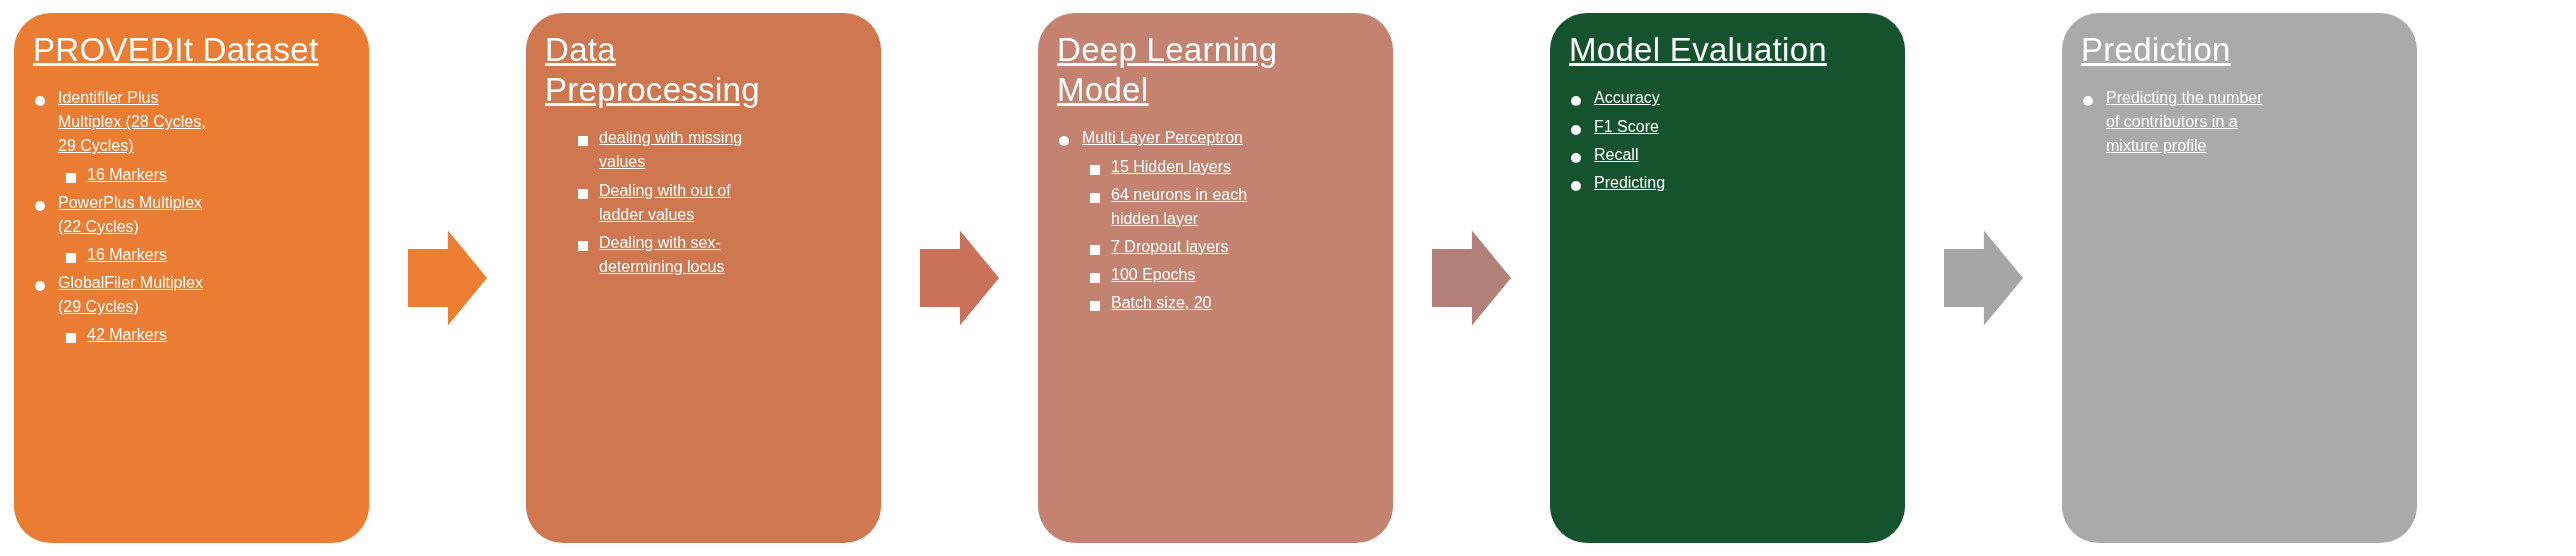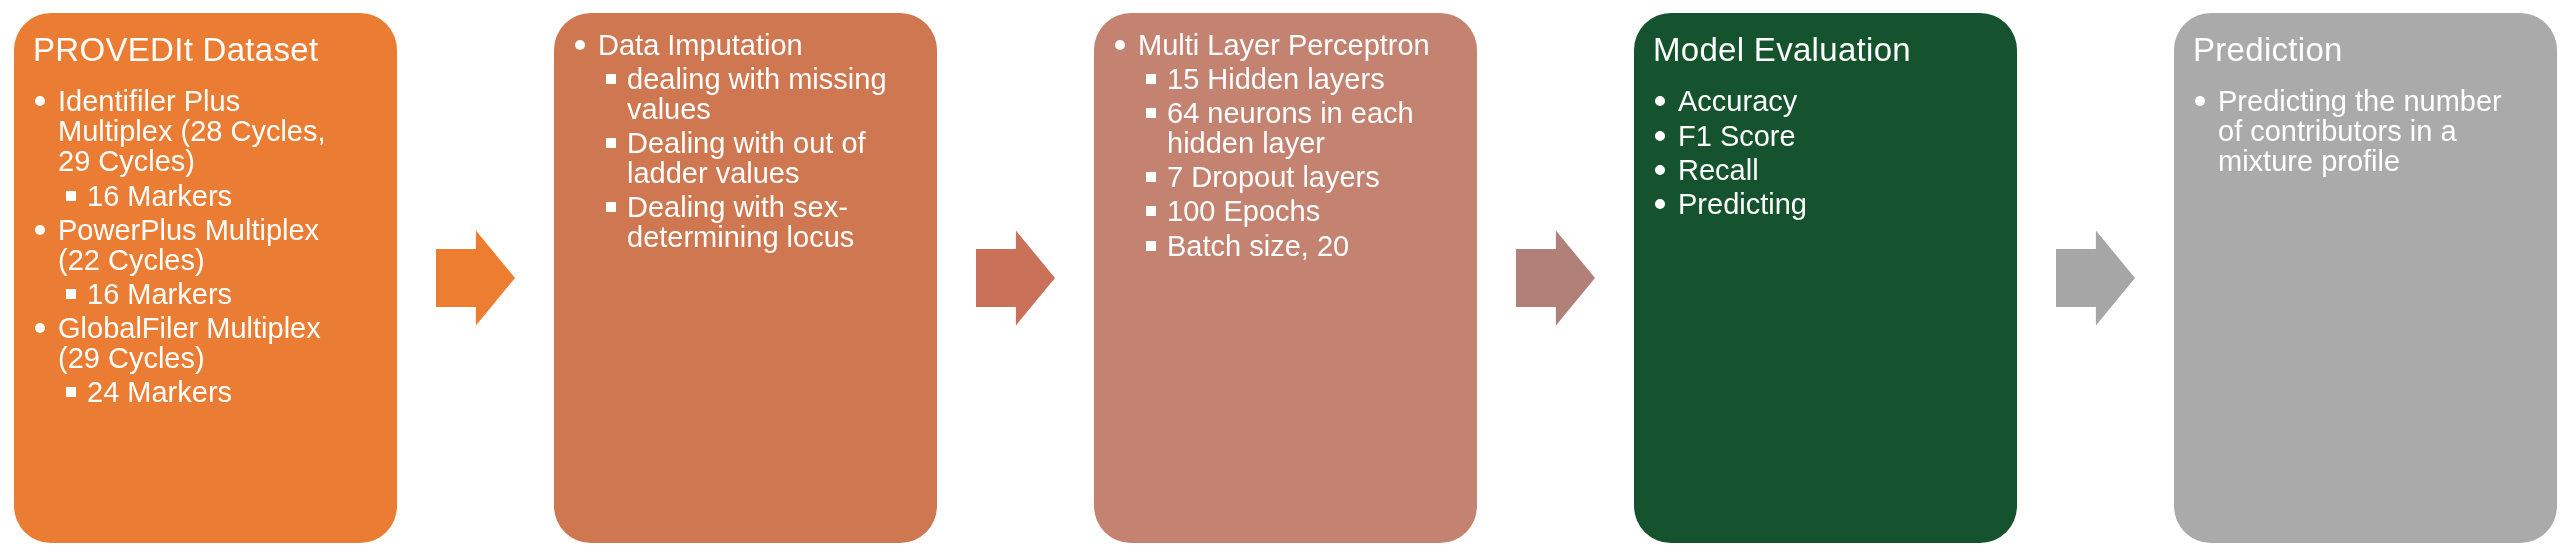--- a/index.html
+++ b/index.html
@@ -11,44 +11,45 @@
     background: #ffffff;
     display: flex;
     align-items: center;
     padding-left: 14px;
     box-sizing: border-box;
     font-family: "Liberation Sans", sans-serif;
     overflow: hidden;
   }
 
   .step {
-    width: 383px;
+    width: 355px;
     height: 530px;
     border-radius: 37px;
     color: #ffffff;
     padding: 16.7px 16.7px 16.7px 19px;
     box-sizing: border-box;
     flex: 0 0 auto;
+    text-decoration: underline;
   }
 
   .title {
     font-size: 33px;
     line-height: 40px;
     font-weight: 400;
     letter-spacing: 0.3px;
     margin: 0 0 16.7px 0;
     white-space: pre-line;
   }
 
   ul.items {
     list-style: none;
     margin: 0;
     padding: 0;
-    font-size: 29px;
-    line-height: 30px;
+    font-size: 16px;
+    line-height: 24px;
     font-weight: 400;
   }
 
   ul.items li {
     position: relative;
     white-space: pre-line;
     margin: 0 0 4.2px 0;
   }
 
   li.l1 { padding-left: 25px; }
@@ -87,41 +88,44 @@
     <ul class="items">
         <li class="l1"><span class="bullet"></span><span>Identifiler Plus
 Multiplex (28 Cycles,
 29 Cycles)</span></li>
         <li class="l2"><span class="bullet"></span><span>16 Markers</span></li>
         <li class="l1"><span class="bullet"></span><span>PowerPlus Multiplex
 (22 Cycles)</span></li>
         <li class="l2"><span class="bullet"></span><span>16 Markers</span></li>
         <li class="l1"><span class="bullet"></span><span>GlobalFiler Multiplex
 (29 Cycles)</span></li>
-        <li class="l2"><span class="bullet"></span><span>24 Markers</span></li>
+        <li class="l2"><span class="bullet"></span><span>42 Markers</span></li>
       </ul>
   </section>
 
   <div class="arrow" style="background: rgb(237, 125, 49);"></div>
 
   <section class="step" style="background: rgb(207, 119, 80);">
+    <h2 class="title">Data
+Preprocessing</h2>
     <ul class="items">
-        <li class="l1"><span class="bullet"></span><span>Data Imputation</span></li>
         <li class="l2"><span class="bullet"></span><span>dealing with missing
 values</span></li>
         <li class="l2"><span class="bullet"></span><span>Dealing with out of
 ladder values</span></li>
         <li class="l2"><span class="bullet"></span><span>Dealing with sex-
 determining locus</span></li>
       </ul>
   </section>
 
   <div class="arrow" style="background: rgb(202, 114, 89);"></div>
 
   <section class="step" style="background: rgb(196, 130, 113);">
+    <h2 class="title">Deep Learning
+Model</h2>
     <ul class="items">
         <li class="l1"><span class="bullet"></span><span>Multi Layer Perceptron</span></li>
         <li class="l2"><span class="bullet"></span><span>15 Hidden layers</span></li>
         <li class="l2"><span class="bullet"></span><span>64 neurons in each
 hidden layer</span></li>
         <li class="l2"><span class="bullet"></span><span>7 Dropout layers</span></li>
         <li class="l2"><span class="bullet"></span><span>100 Epochs</span></li>
         <li class="l2"><span class="bullet"></span><span>Batch size, 20</span></li>
       </ul>
   </section>

